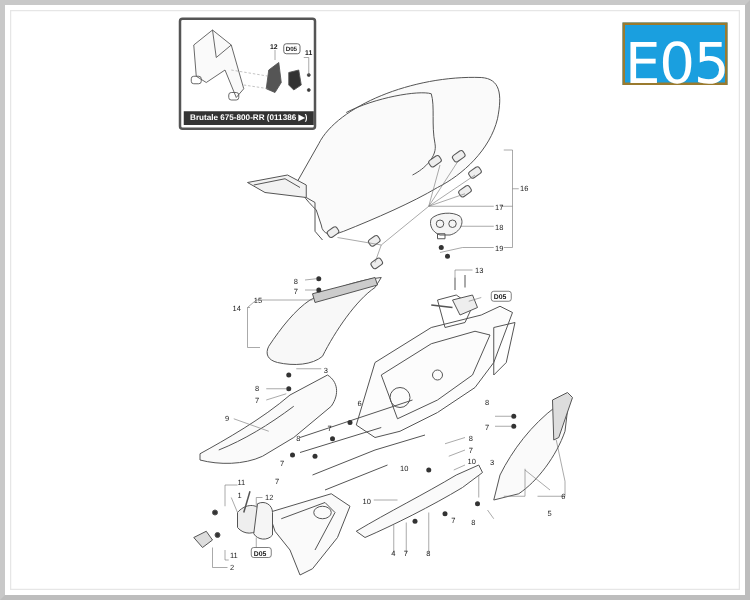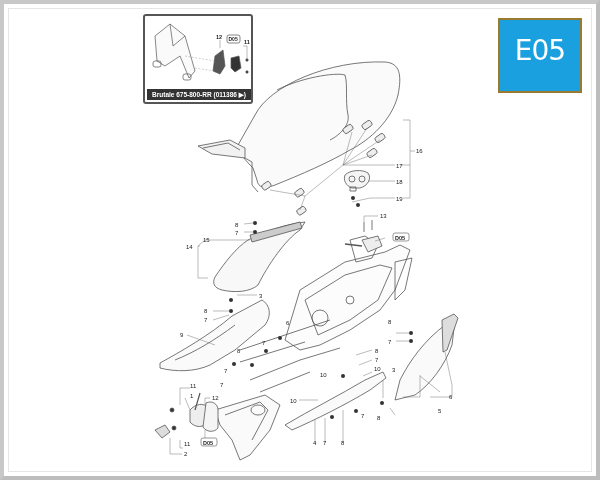--- a/index.html
+++ b/index.html
@@ -1,19 +1,19 @@
 <!DOCTYPE html>
 <html><head>
 <meta charset="utf-8">
 <style>
   html,body{margin:0;padding:0;background:#fff;}
   body{width:600px;height:480px;position:relative;overflow:hidden;font-family:"Liberation Sans",sans-serif;}
   .frame{position:absolute;left:0;top:0;width:600px;height:480px;box-sizing:border-box;border:4px solid #c8c8c8;border-right-color:#bdbdbd;border-bottom-color:#bdbdbd;background:#fff;}
   .frame-inner{position:absolute;left:4px;top:4px;right:4px;bottom:4px;border:1px solid #e6e6e6;}
-  .badge{position:absolute;left:498px;top:18px;width:84px;height:75px;box-sizing:border-box;background:#1a9fdf;border:2px solid #9a7a2e;color:#fff;font-size:28px;line-height:62px;text-align:center;font-family:"DejaVu Sans",sans-serif;letter-spacing:-1px;}
+  .badge{position:absolute;left:498px;top:18px;width:84px;height:50px;box-sizing:border-box;background:#1a9fdf;border:2px solid #9a7a2e;color:#fff;font-size:45px;line-height:62px;text-align:center;font-family:"DejaVu Sans",sans-serif;letter-spacing:-1px;}
   .inset{position:absolute;left:143px;top:14px;width:110px;height:90px;box-sizing:border-box;border:2px solid #555;border-radius:3px;background:#fff;}
   .inset-caption{position:absolute;left:2px;bottom:2px;width:104px;height:11px;background:#333;color:#fff;font-size:6.5px;font-weight:bold;line-height:11px;text-align:center;white-space:nowrap;}
   svg.diagram{position:absolute;left:0;top:0;}
   .lbl{font-family:"Liberation Sans",sans-serif;font-size:6px;fill:#222;}
   .tag{font-family:"Liberation Sans",sans-serif;font-size:5.5px;fill:#222;font-weight:bold;}
 </style>
 </head>
 <body>
 
 <div class="frame">

